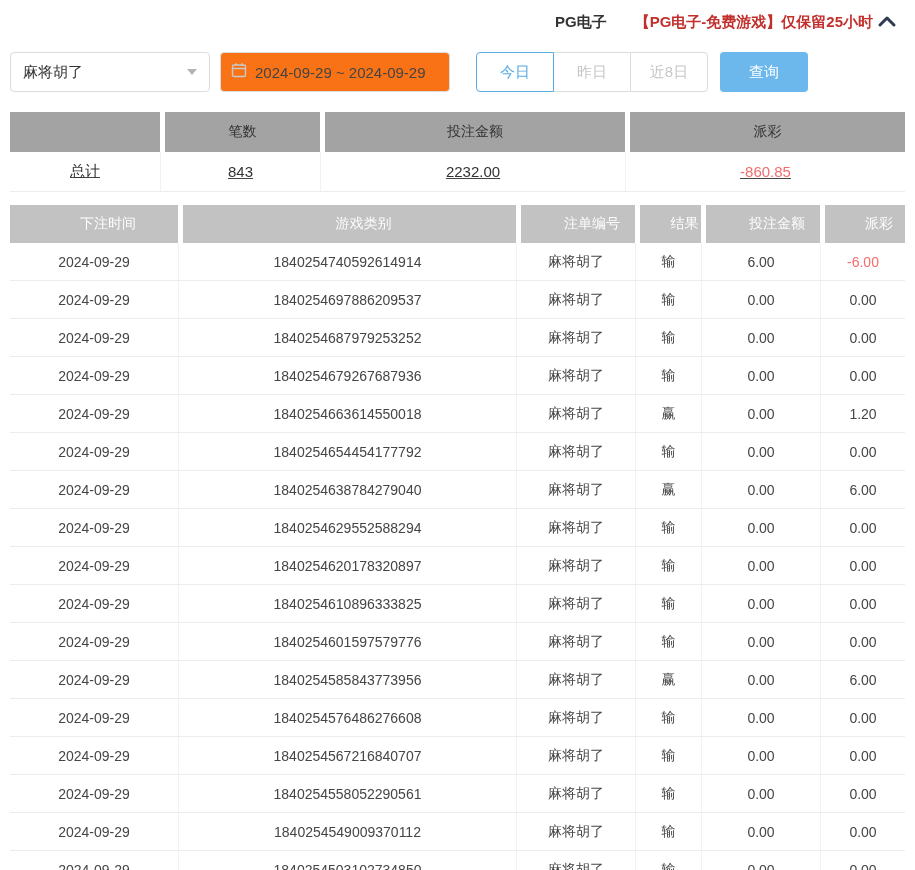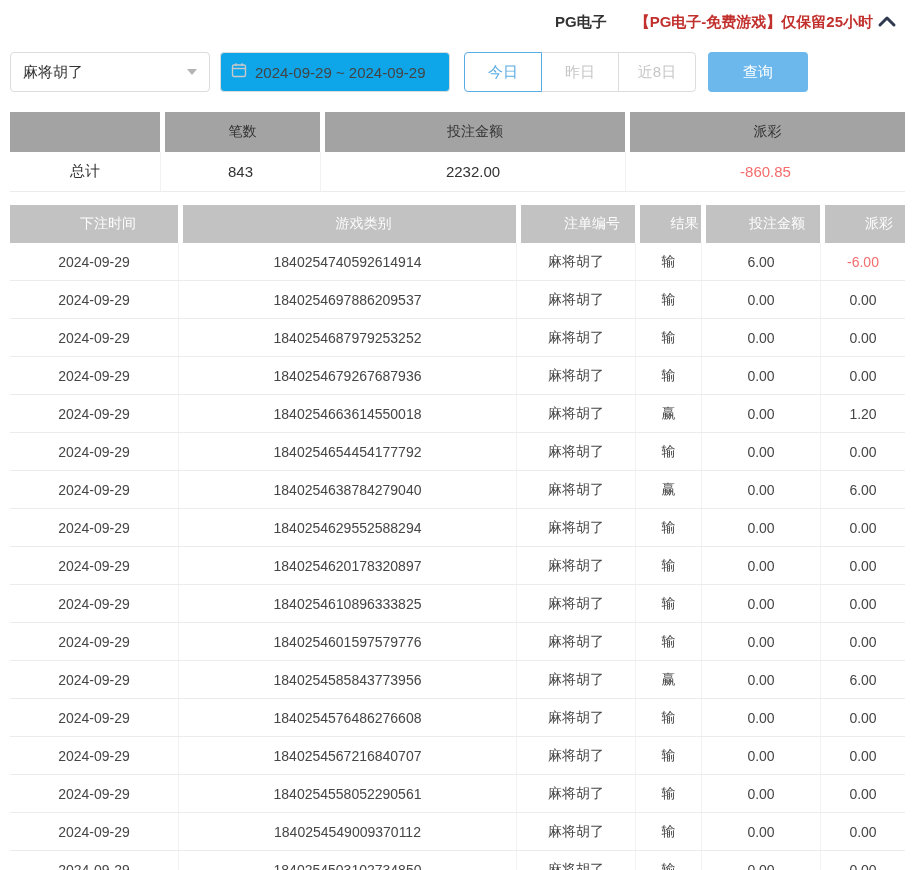--- a/index.html
+++ b/index.html
@@ -18,37 +18,37 @@
   
   .controls { margin-top:18px; height:40px; display:flex; align-items:center; }
   .select-box { width:200px; height:40px; border:1px solid #dcdcdc; border-radius:4px;
                 display:flex; align-items:center; justify-content:space-between;
                 padding:0 12px; cursor:pointer; background:#fff; }
   .select-value { font-size:15px; color:#333; }
   .caret-down { width:0; height:0; border-left:5px solid transparent; border-right:5px solid transparent;
                 border-top:6px solid #b3b3b3; }
   .date-box { width:230px; height:40px; border:1px solid #dcdcdc; border-radius:4px;
               display:flex; align-items:center; padding:0 10px; margin-left:10px;
-              cursor:pointer; background:#0ea5e9; }
+              cursor:pointer; background:#f97316; }
   .date-value { font-size:15px; color:#444; margin-left:8px; white-space:nowrap; }
   .tab-group { display:flex; margin-left:10px; }
   .tab-btn { width:78px; height:40px; background:#fff; border:1px solid #dcdcdc; color:#c6c6c6;
              font-size:15px; cursor:pointer; margin-left:-1px; font-family:inherit; }
-  .tab-btn:first-child { margin-left:4px; border-radius:4px 0 0 4px; }
+  .tab-btn:first-child { margin-left:16px; border-radius:4px 0 0 4px; }
   .tab-btn:last-child { border-radius:0 4px 4px 0; }
   .tab-btn.active { border:1px solid #58abe3; color:#58abe3; position:relative; z-index:2; }
-  .query-btn { width:100px; height:40px; margin-left:12px; background:#6cb8ec; color:#fff;
+  .query-btn { width:88px; height:40px; margin-left:12px; background:#6cb8ec; color:#fff;
                font-size:15px; border:none; border-radius:4px; cursor:pointer; font-family:inherit; }
 
   
   .summary { margin-top:20px; width:895px; }
   .sum-head, .sum-row { display:grid; grid-template-columns:150px 160px 305px 280px; height:40px; }
   .sum-th { background:#a3a3a3; color:#333; font-size:14px; display:flex; align-items:center; justify-content:center; }
   .sum-th:not(:first-child) { border-left:5px solid #fff; }
-  .sum-row { border-bottom:1px solid #ececec; }
+  .sum-row { border-bottom:1px solid #ececec;text-decoration:underline; }
   .sum-td { font-size:15px; color:#333; display:flex; align-items:center; justify-content:center; }
   .sum-td:not(:first-child) { border-left:1px solid #f2f2f2; }
 
   
   .bet-table { margin-top:13px; width:895px; }
   .bet-head, .bet-row { display:grid; grid-template-columns:168px 338px 119px 66px 119px 85px; height:38px; }
   .bet-th { background:#c2c2c2; color:#fdfdfd; font-size:14px; display:flex; align-items:center; justify-content:center;padding-left:28px; }
   .bet-th:not(:first-child) { border-left:5px solid #fff; }
   .bet-row { border-bottom:1px solid #ececec; }
   .bet-td { font-size:14px; color:#454545; display:flex; align-items:center; justify-content:center; white-space:nowrap; }

